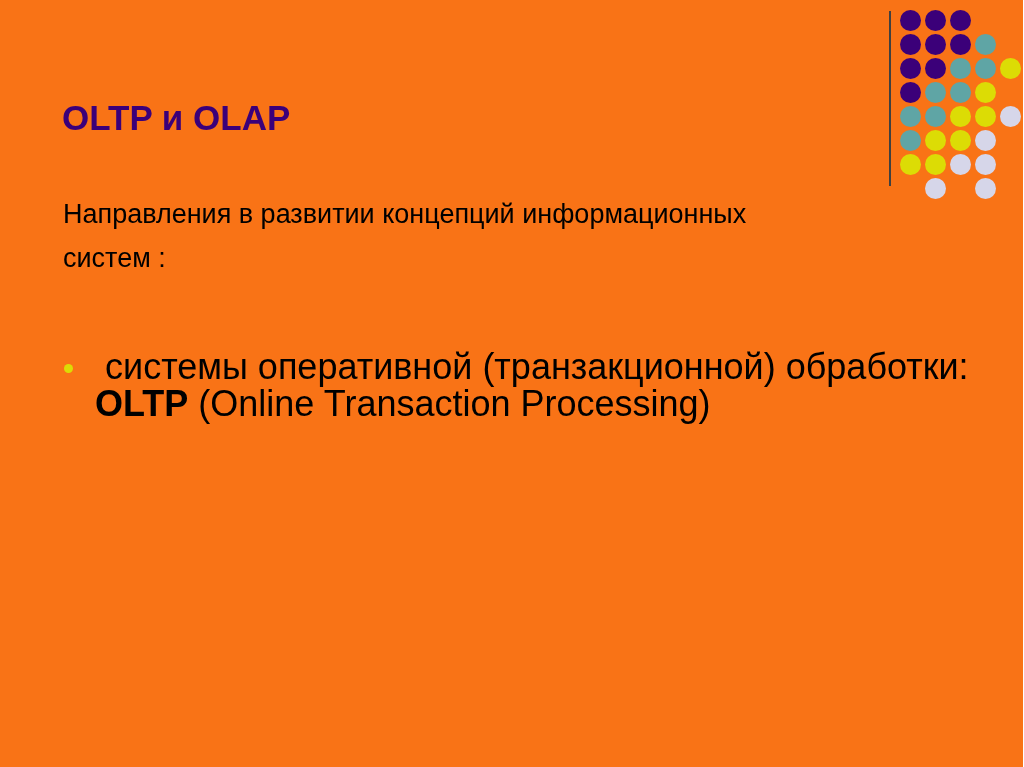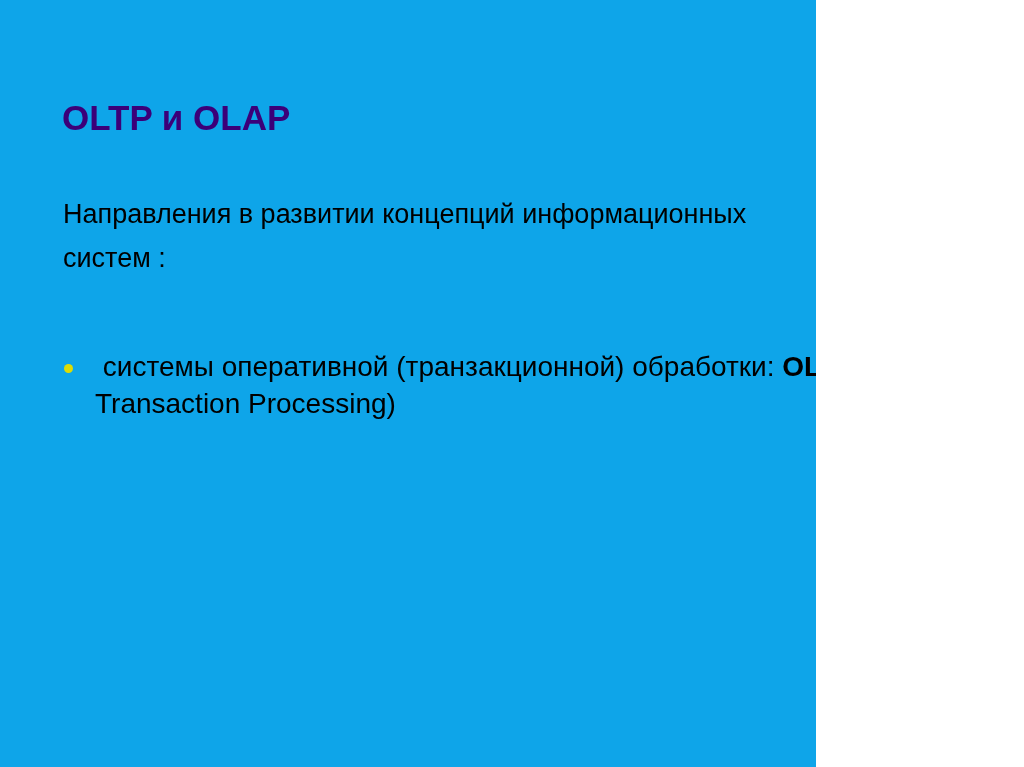--- a/index.html
+++ b/index.html
@@ -5,23 +5,23 @@
   html, body {
     margin: 0;
     padding: 0;
     background: #ffffff;
   }
   body {
     font-family: "Liberation Sans", sans-serif;
   }
   .slide {
     position: relative;
-    width: 816px;
+    width: 1023px;
     height: 767px;
-    background: #0ea5e9;
+    background: #f97316;
     overflow: hidden;
   }
 
   
   .logo-block {
     position: absolute;
     left: 884px;
     top: 0px;
     width: 140px;
     height: 195px;
@@ -91,21 +91,21 @@
   .bullet-marker {
     position: absolute;
     left: 6px;
     top: 16px;
     width: 9px;
     height: 9px;
     border-radius: 50%;
     background: #dcdc05;
   }
   .bullet-text {
-    font-size: 28px;
+    font-size: 36px;
     line-height: 37px;
     color: #000000;
     white-space: pre-wrap;
   }
   .bullet-text b { font-weight: bold; }
 </style>
 </head>
 <body>
 
 <div class="slide">

